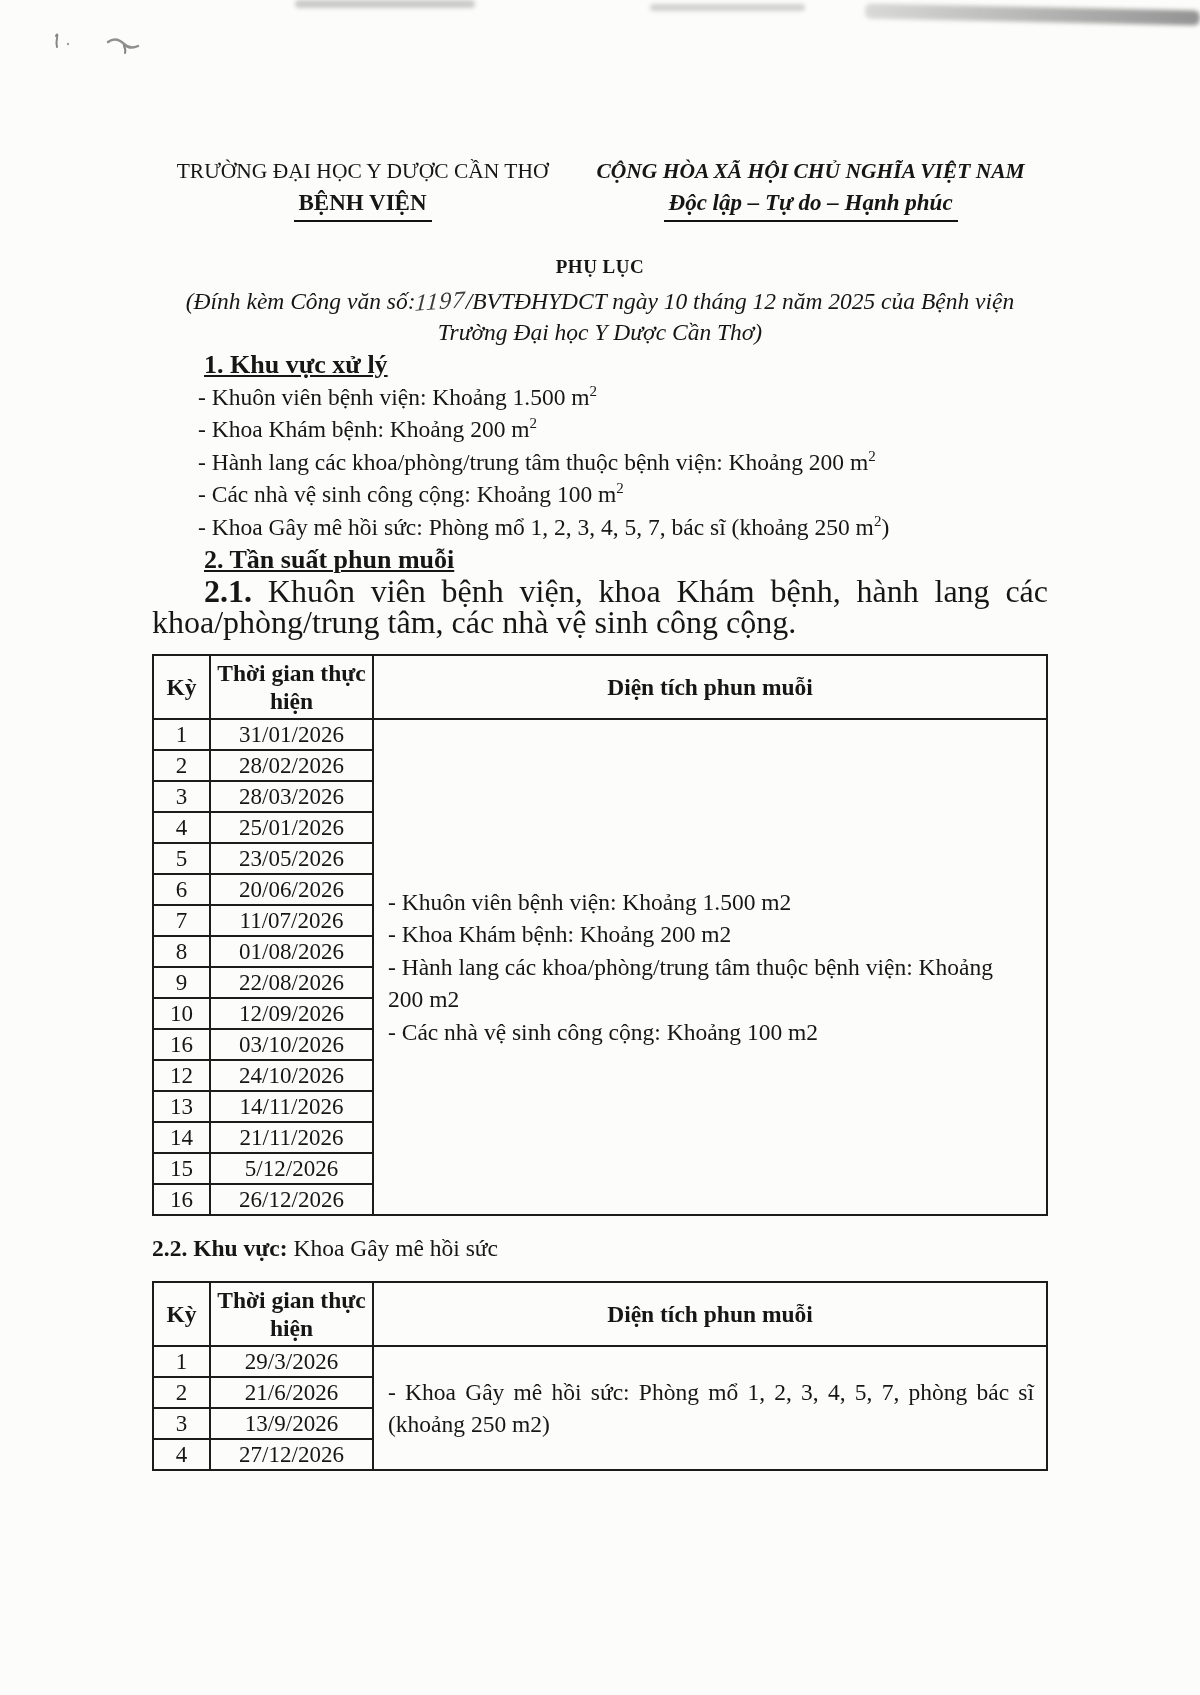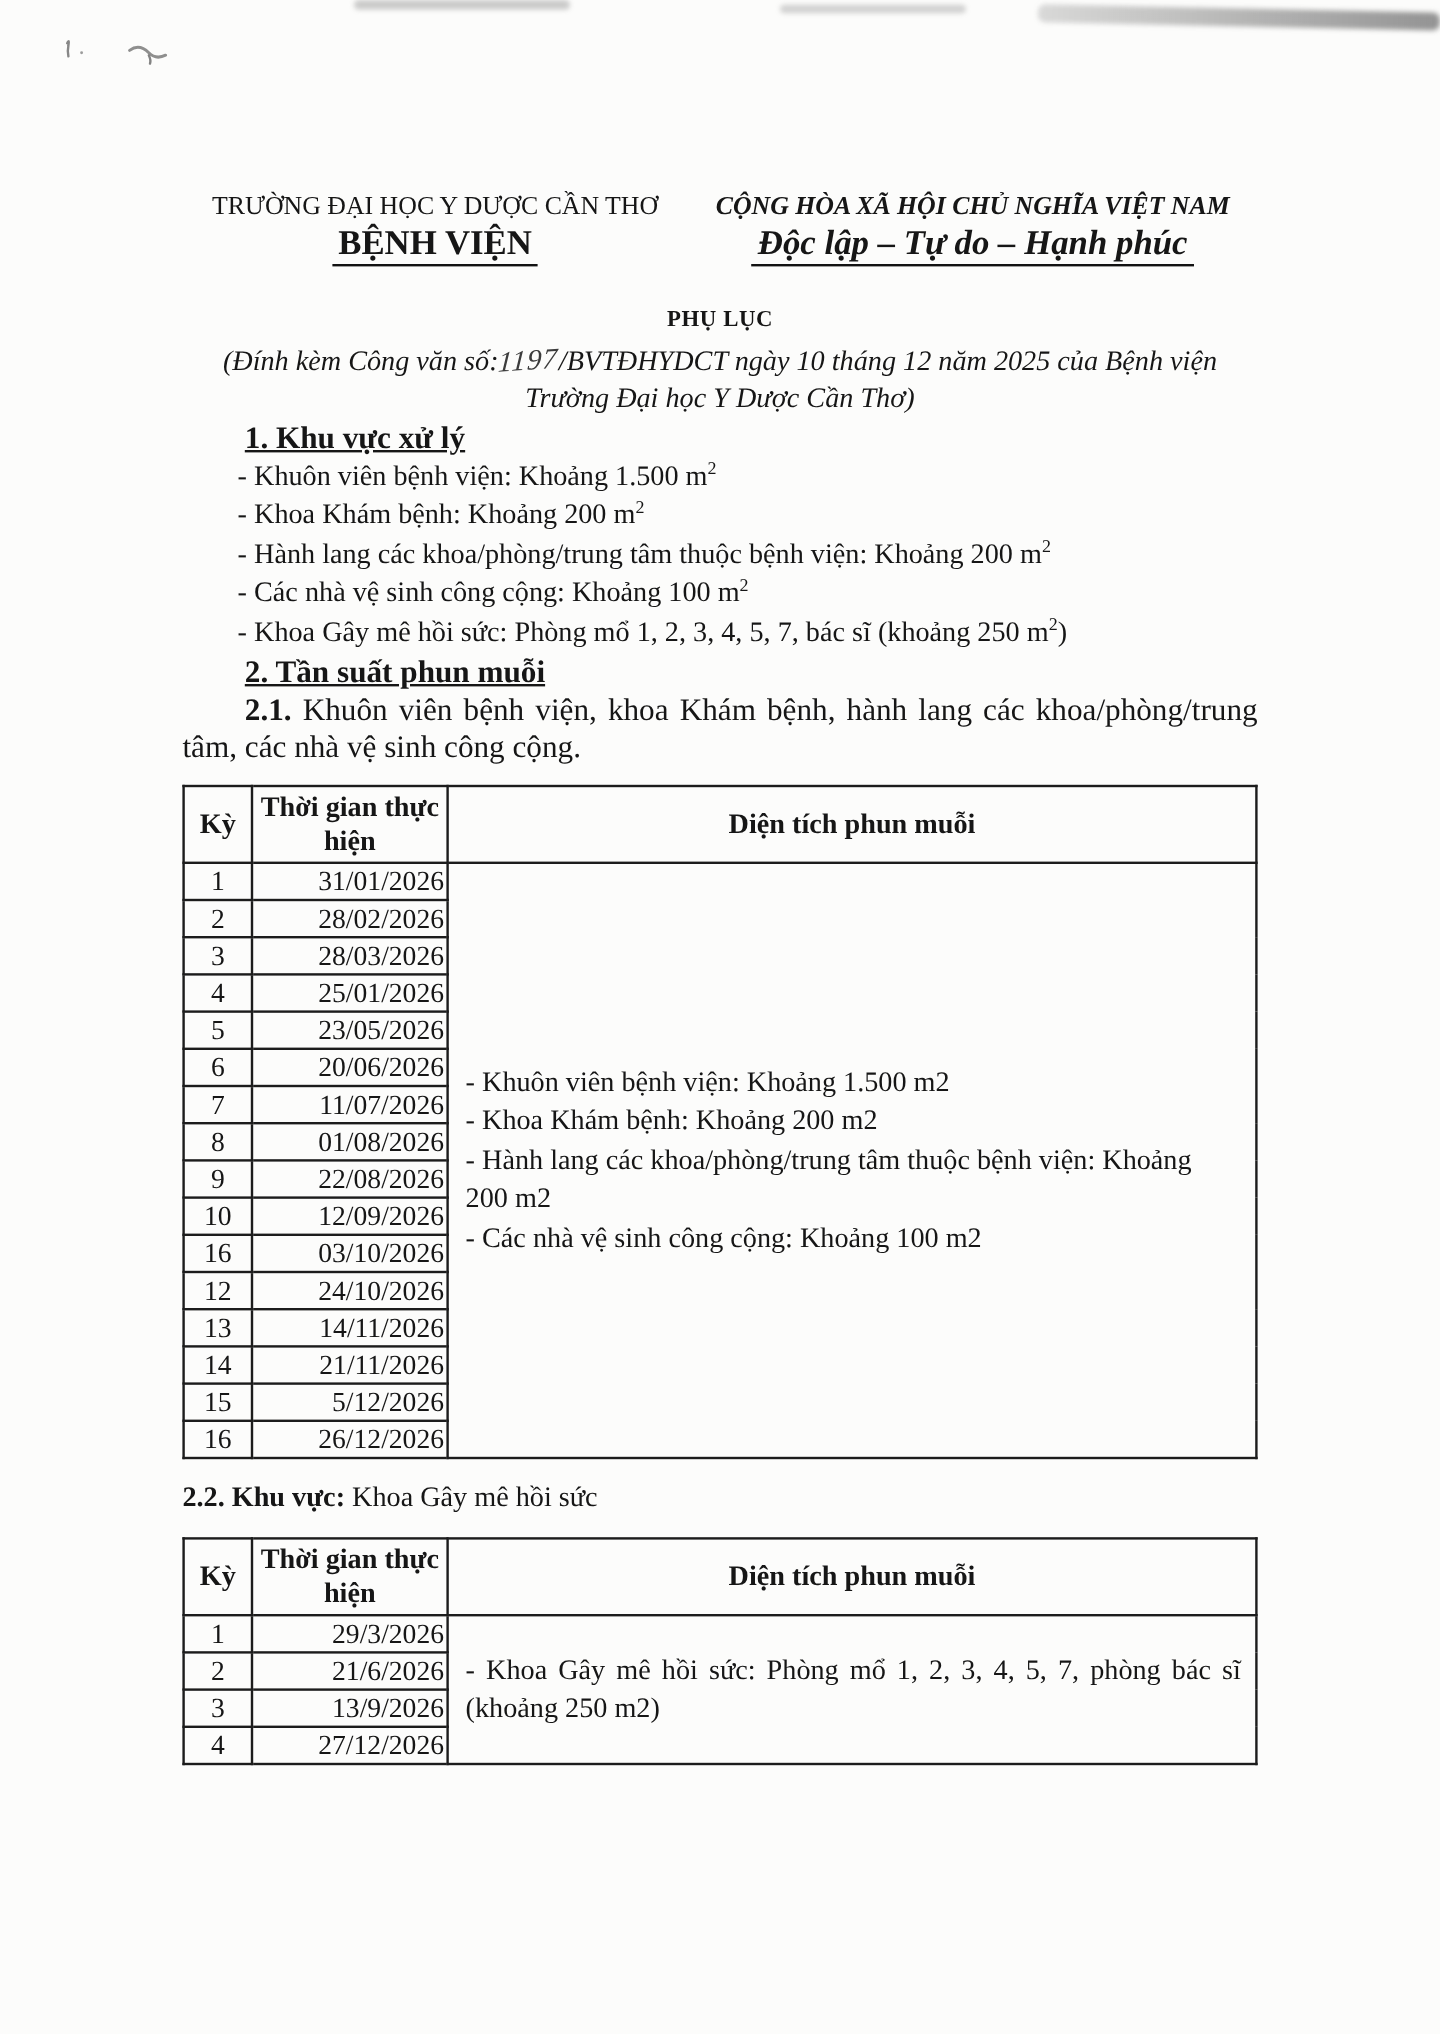--- a/index.html
+++ b/index.html
@@ -21,43 +21,43 @@
   .penmarks { position:absolute; left:48px; top:26px; opacity:.65; }
 
   .content { position:absolute; left:152px; top:158px; width:896px; }
 
   
   .hdr { display:flex;justify-content:space-between; }
   .hdr-col { text-align:center; }
   .hdr-left  { width:47%; }
   .hdr-right { width:53%; font-weight:bold;font-style:italic; }
   .hdr-line1 { font-size:21.5px; line-height:27px; }
-  .hdr-line2 { font-size:29px; line-height:30px; font-weight:bold; margin-top:3px; }
+  .hdr-line2 { font-size:23px; line-height:30px; font-weight:bold; margin-top:3px; }
   .uline { display:inline-block; border-bottom:2px solid #121212; padding:0 5px 2px; }
 
   .title { text-align:center; font-weight:bold; font-size:19px; line-height:34px; margin-top:28px; letter-spacing:.5px; }
   .subtitle { text-align:center; font-style:italic; font-size:23.5px; line-height:31px; margin-top:2px; }
   .hand { display:inline-block; font-style:italic; color:#3c3c3c;
           transform:rotate(-4deg) skewX(-8deg); letter-spacing:1px; font-size:24px; }
 
   .s-heading { font-weight:bold; font-size:26px; line-height:33px; padding-left:52px;text-decoration:underline; }
   .item { font-size:23.5px; line-height:32.4px; padding-left:46px; }
   sup { font-size:15px; line-height:0; }
 
-  .p21 { font-size:26px; line-height:31px; text-indent:52px; text-align:justify; margin:0; }
+  .p21 { font-size:32px; line-height:31px; text-indent:52px; text-align:justify; margin:0; }
   .p22 { font-size:23.5px; line-height:33px; margin:16px 0 2px; }
   .bold { font-weight:bold; }
 
   table { border-collapse:collapse; width:100%; table-layout:fixed; margin-top:16px; }
   col.c-ky { width:57px; }
   col.c-date { width:163px; }
   th, td { border:2px solid #1c1c1c; }
   th { font-size:23.5px; font-weight:bold; line-height:28px; padding:3px 2px; text-align:center; vertical-align:middle; }
   td.ky   { text-align:center; font-size:23px; height:29px; padding:0 2px; }
-  td.date { text-align:right; font-size:23px; height:29px; padding:0 2px; }
+  td.date { text-align:center; font-size:23px; height:29px; padding:0 2px; }
   td.area { padding:4px 12px 4px 14px; vertical-align:middle; }
   .area p { margin:0; font-size:23.5px; line-height:32.5px; text-align:left; }
   .area p.just { text-align:justify; }
 </style>
 </head>
 <body>
 
 <div class="streak s1"></div>
 <div class="streak s2"></div>
 <div class="streak s3"></div>

